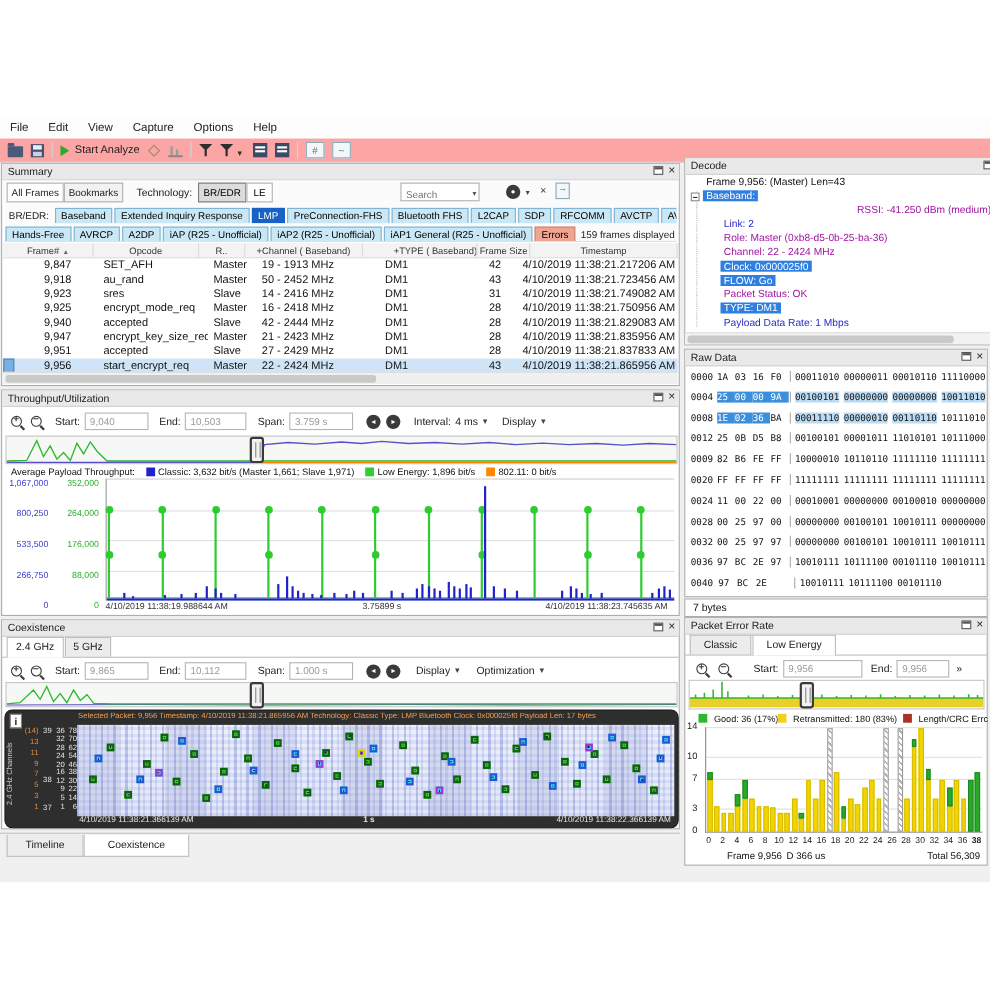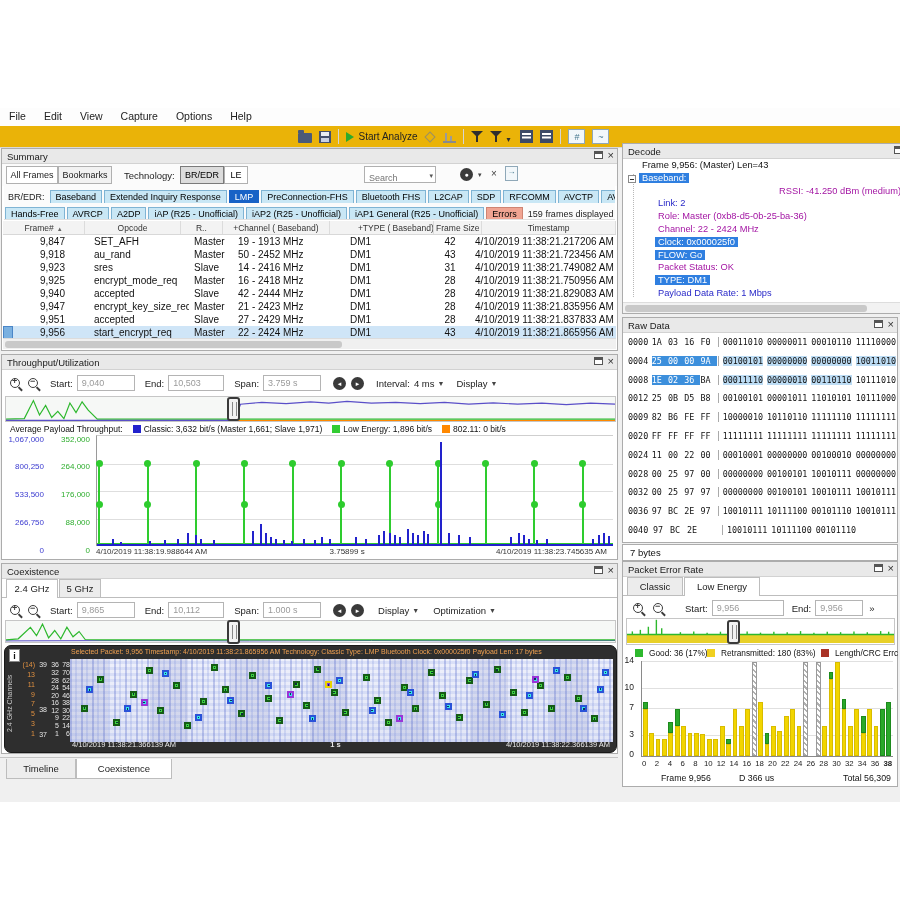--- a/index.html
+++ b/index.html
@@ -3,22 +3,22 @@
 <meta charset="utf-8">
 <style>
   html,body{margin:0;padding:0;background:#ffffff;width:900px;height:900px;overflow:hidden;
     font-family:"Liberation Sans",sans-serif;-webkit-font-smoothing:antialiased;}
   *{box-sizing:border-box;}
   #app{position:absolute;top:108px;left:0;width:900px;height:694px;background:#f0f0f0;}
 
   
   #menubar{position:absolute;top:0;left:0;right:0;height:18px;background:#fdfdfd;font-size:10.5px;color:#222;}
   .menu-item{display:inline-block;padding:2px 9px;cursor:default;}
-  #toolbar{position:absolute;top:18px;left:0;right:0;height:22px;background:#eab308;border-bottom:1px solid #d9d9d9;
-    display:flex;align-items:center;gap:7px;padding-left:7px;font-size:10px;color:#222;justify-content:center;}
+  #toolbar{position:absolute;top:18px;left:0;right:0;height:22px;background:#fca5a5;border-bottom:1px solid #d9d9d9;
+    display:flex;align-items:center;gap:7px;padding-left:7px;font-size:10px;color:#222;}
   .tsep{width:1px;height:15px;background:#d5d5d5;}
   .i-folder{width:14px;height:10px;background:#4a5a78;border-radius:1px;position:relative;margin-top:2px;}
   .i-folder::before{content:"";position:absolute;top:-3px;left:0;width:6px;height:3px;background:#4a5a78;border-radius:1px 1px 0 0;}
   .i-save{width:12px;height:12px;background:#44506e;position:relative;}
   .i-save::before{content:"";position:absolute;left:2px;top:1px;width:8px;height:4px;background:#e8ecf4;}
   .i-save::after{content:"";position:absolute;left:2px;bottom:1px;width:8px;height:4px;background:#c8d0e4;}
   .i-play{width:0;height:0;border-top:5px solid transparent;border-bottom:5px solid transparent;border-left:8px solid #2daa2d;}
   .startlbl{margin-left:-2px;}
   .i-diamond{width:8px;height:8px;border:1.5px solid #9a8f66;transform:rotate(45deg);margin:0 2px;}
   .i-meter{width:13px;height:12px;border-bottom:2px solid #8a8a8a;position:relative;}
@@ -932,18 +932,18 @@
         <span class="perxl" style="left: 169.872px;">26</span>
         <span class="perxl" style="left: 182.692px;">28</span>
         <span class="perxl" style="left: 195.513px;">30</span>
         <span class="perxl" style="left: 208.333px;">32</span>
         <span class="perxl" style="left: 221.154px;">34</span>
         <span class="perxl" style="left: 233.974px;">36</span>
         <span class="perxl" style="left: 246.795px; font-weight: bold;">38</span>
       </div>
     <div id="per-status">
       <span style="position:absolute;left:38px;">Frame 9,956</span>
-      <span style="position:absolute;left:116px;">D 366 us</span>
+      <span style="position:absolute;left:92px;">D 366 us</span>
       <span style="position:absolute;right:2px;">Total 56,309</span>
     </div>
   </div>
 
 </div>
 
 </body></html>

